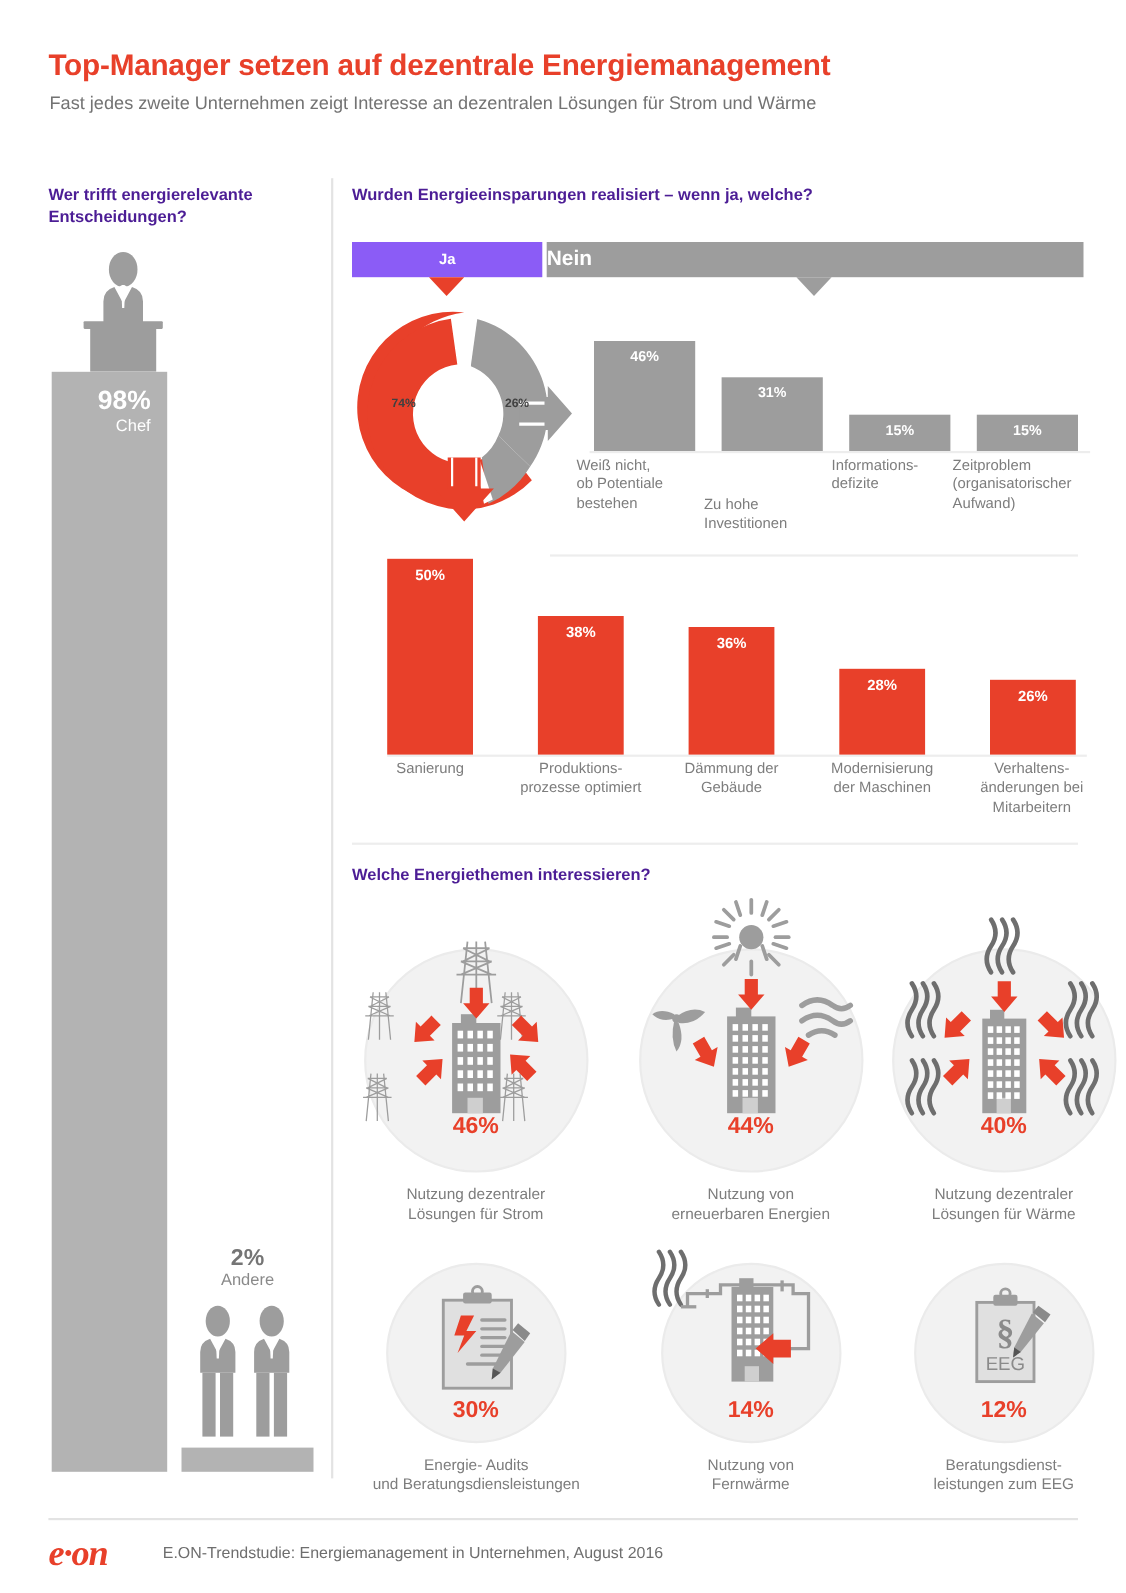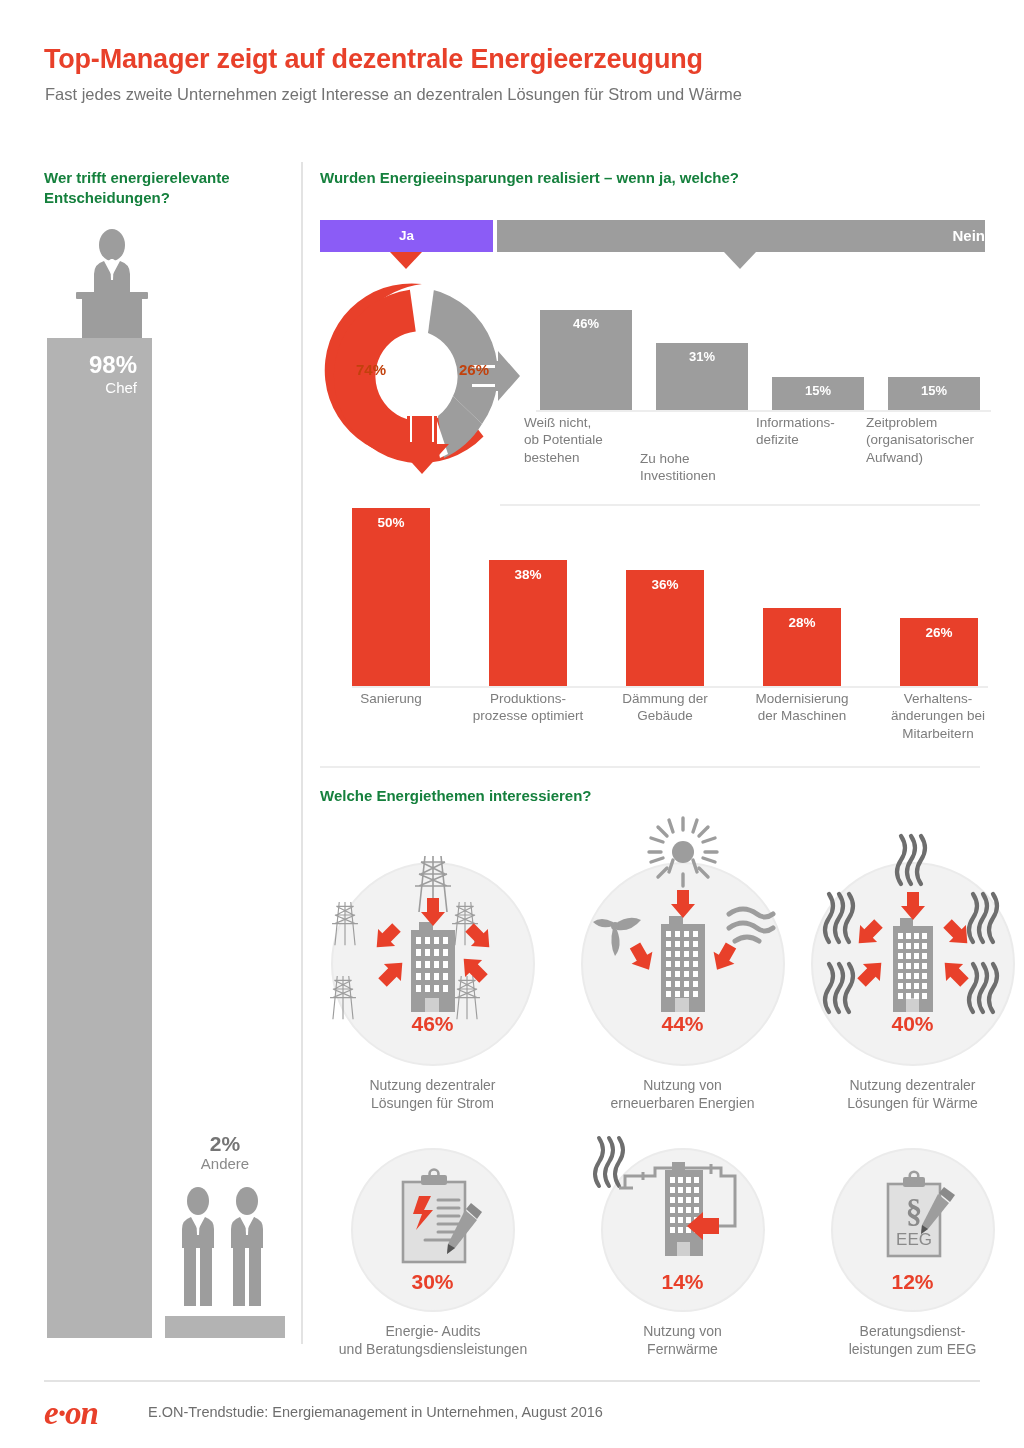--- a/index.html
+++ b/index.html
@@ -24,21 +24,21 @@
   }
 
   
   .vdivider{
     position:absolute;left:301px;top:162px;width:2px;height:1182px;
     background:#e3e3e3;
   }
 
   
   .sec-head{
-    font-size:15px;font-weight:bold;color:#15803d;line-height:1.35;
+    font-size:15px;font-weight:bold;color:#4c1d95;line-height:1.35;
   }
   .left-head{position:absolute;left:44px;top:168px;width:245px;}
 
   .chef-icon{position:absolute;left:72px;top:228px;width:80px;height:110px;}
   .bar-chef{
     position:absolute;left:47px;top:338px;width:105px;height:1000px;
     background:#b3b3b3;
   }
   .bar-chef-lbl{
     position:absolute;left:47px;top:352px;width:90px;text-align:right;color:#ffffff;
@@ -56,29 +56,29 @@
     position:absolute;left:165px;top:1316px;width:120px;height:22px;background:#b3b3b3;
   }
 
   
   .right-head{position:absolute;left:320px;top:168px;width:660px;}
 
   .jn-wrap{position:absolute;left:320px;top:220px;width:665px;height:46px;}
   .jn-ja{position:absolute;left:0;top:0;width:173px;height:32px;background:#8b5cf6;
         color:#fff;font-size:13.5px;font-weight:bold;text-align:center;line-height:32px;}
   .jn-nein{position:absolute;left:177px;top:0;width:488px;height:32px;background:#9d9d9d;
-        color:#fff;font-size:15px;font-weight:bold;text-align:right;line-height:32px;}
+        color:#fff;font-size:19px;font-weight:bold;text-align:left;line-height:32px;}
   .tri{position:absolute;top:32px;width:0;height:0;border-left:16px solid transparent;
        border-right:16px solid transparent;}
   .tri-ja{left:70px;border-top:17px solid #e8402a;}
   .tri-nein{left:404px;border-top:17px solid #9d9d9d;}
 
   
   .donut{position:absolute;left:322px;top:276px;width:200px;height:205px;}
-  .donut .lab{position:absolute;font-size:15px;font-weight:bold;color:#c2410c;}
+  .donut .lab{position:absolute;font-size:11px;font-weight:bold;color:#404040;}
   .lab74{left:34px;top:85px;}
   .lab26{left:137px;top:85px;}
 
   
   .gchart{position:absolute;left:536px;top:300px;width:460px;height:185px;}
   .gbar{position:absolute;background:#9d9d9d;}
   .gbar .pv{position:absolute;left:0;right:0;top:6px;text-align:center;color:#fff;
             font-size:13px;font-weight:bold;}
   .gbaseline{position:absolute;left:0;top:110px;width:455px;height:2px;background:#ededed;}
   .glabel{position:absolute;text-align:left;font-size:13.5px;color:#7d7d7d;line-height:1.28;top:114px;}
@@ -112,21 +112,21 @@
     font-family:"Liberation Serif", serif;font-style:italic;font-weight:bold;
     font-size:33px;color:#e8402a;letter-spacing:-1px;line-height:34px;
   }
   .source{position:absolute;left:148px;top:1404px;font-size:14.5px;color:#6e6e6e;}
 </style>
 </head>
 <body>
 
 <div class="page">
 
-  <div class="title">Top-Manager zeigt auf dezentrale Energieerzeugung</div>
+  <div class="title">Top-Manager setzen auf dezentrale Energiemanagement</div>
   <div class="subtitle">Fast jedes zweite Unternehmen zeigt Interesse an dezentralen Lösungen für Strom und Wärme</div>
 
   <div class="vdivider"></div>
 
   <div class="sec-head left-head">Wer trifft energierelevante Entscheidungen?</div>
 
   <div class="chef-icon">
     <svg viewBox="0 0 80 110" width="80" height="110">
       <ellipse cx="40" cy="17" rx="13" ry="16" fill="#9d9d9d"></ellipse>
       <path d="M22 66 L22 46 Q22 36 32 33 L40 48 L48 33 Q58 36 58 46 L58 66 Z" fill="#9d9d9d"></path>

